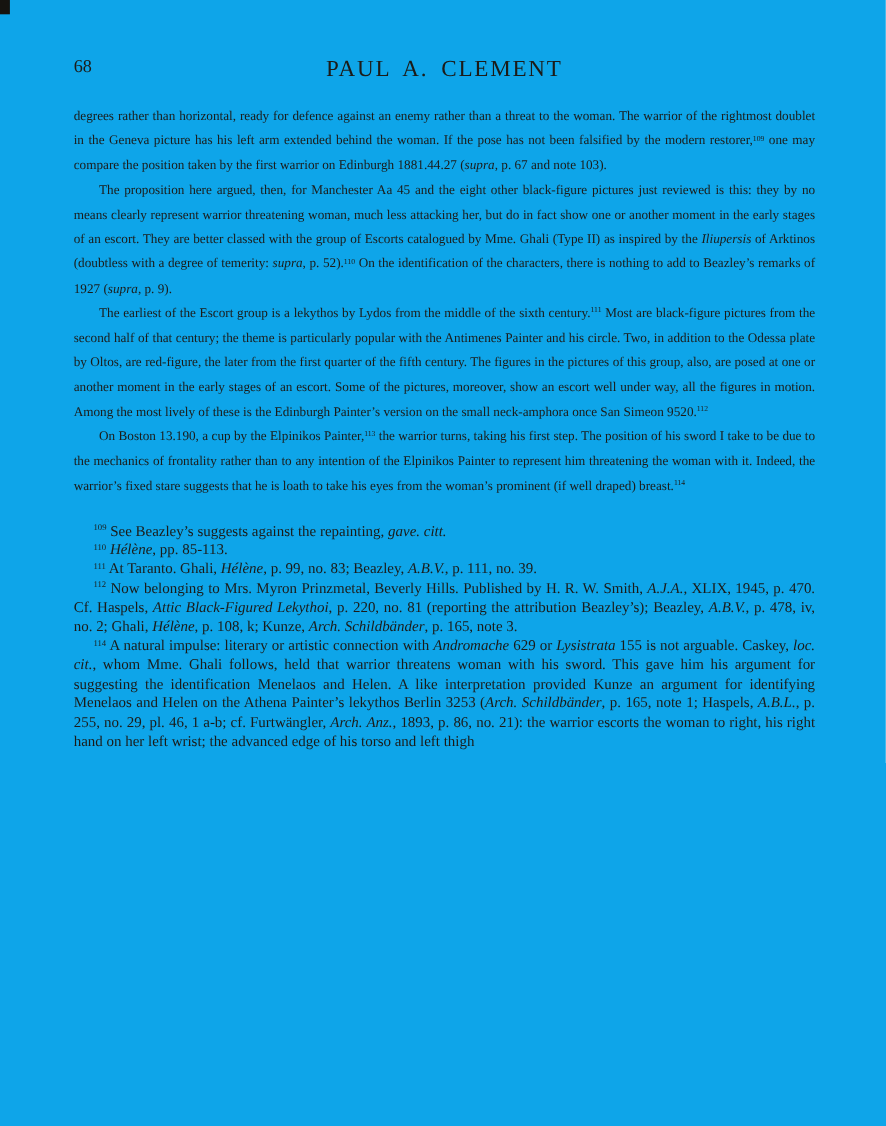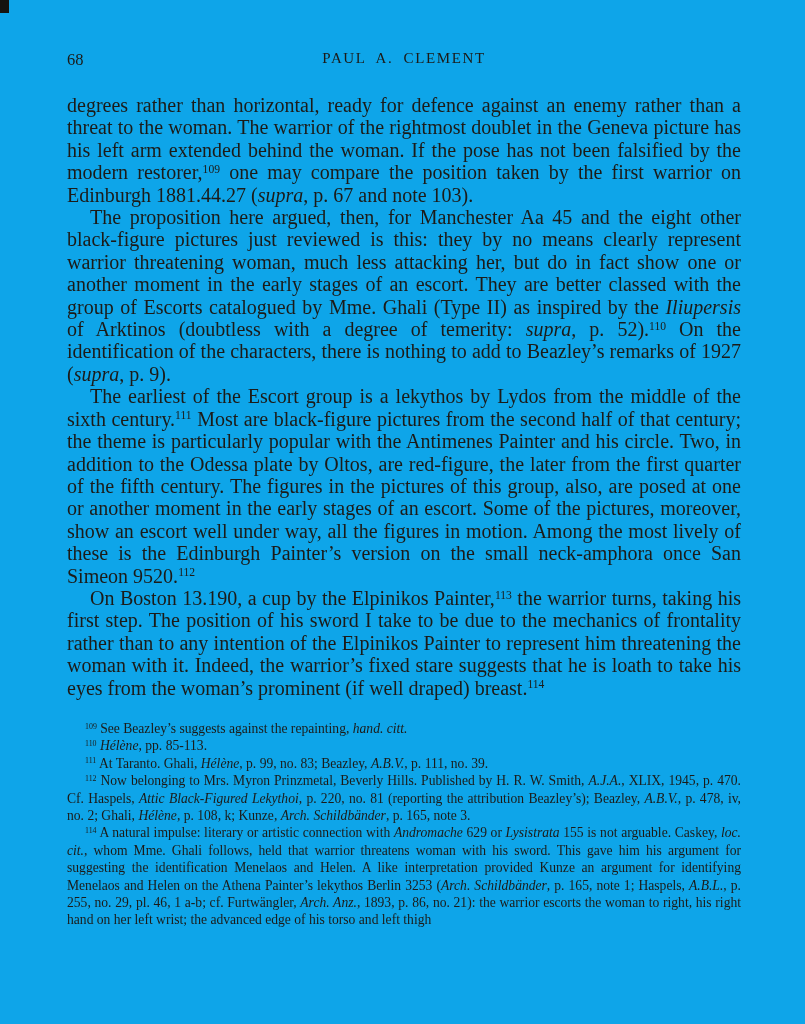--- a/index.html
+++ b/index.html
@@ -25,27 +25,27 @@
     position: relative;
     height: 19px;
     margin-bottom: 25px;
   }
   .page-number {
     font-size: 16.5px;
   }
   .running-head {
     position: absolute; left: 0; right: 0; top: 0;
     text-align: center;
-    font-size: 15px;
+    font-size: 21px;
     letter-spacing: 1.6px;
     word-spacing: 5px;
   }
   .article-body p {
     margin: 0;
-    font-size: 20px;
+    font-size: 12px;
     line-height: 22.4px;
     text-align: justify;
   }
   .article-body p.indent { text-indent: 23px; }
   sup {
     font-size: 0.58em;
     line-height: 0;
     vertical-align: baseline;
     position: relative;
     top: -0.55em;
@@ -74,19 +74,19 @@
   </div>
 
   <div class="article-body">
       <p><span>degrees rather than horizontal, ready for defence against an enemy rather than a threat to the woman. The warrior of the rightmost doublet in the Geneva picture has his left arm extended behind the woman. If the pose has not been falsified by the modern restorer,</span><sup>109</sup><span> one may compare the position taken by the first warrior on Edinburgh 1881.44.27 (</span><i>supra</i><span>, p. 67 and note 103).</span></p>
       <p class="indent"><span>The proposition here argued, then, for Manchester Aa 45 and the eight other black-figure pictures just reviewed is this: they by no means clearly represent warrior threatening woman, much less attacking her, but do in fact show one or another moment in the early stages of an escort. They are better classed with the group of Escorts catalogued by Mme. Ghali (Type II) as inspired by the </span><i>Iliupersis</i><span> of Arktinos (doubtless with a degree of temerity: </span><i>supra</i><span>, p. 52).</span><sup>110</sup><span> On the identification of the characters, there is nothing to add to Beazley’s remarks of 1927 (</span><i>supra</i><span>, p. 9).</span></p>
       <p class="indent"><span>The earliest of the Escort group is a lekythos by Lydos from the middle of the sixth century.</span><sup>111</sup><span> Most are black-figure pictures from the second half of that century; the theme is particularly popular with the Antimenes Painter and his circle. Two, in addition to the Odessa plate by Oltos, are red-figure, the later from the first quarter of the fifth century. The figures in the pictures of this group, also, are posed at one or another moment in the early stages of an escort. Some of the pictures, moreover, show an escort well under way, all the figures in motion. Among the most lively of these is the Edinburgh Painter’s version on the small neck-amphora once San Simeon 9520.</span><sup>112</sup></p>
       <p class="indent"><span>On Boston 13.190, a cup by the Elpinikos Painter,</span><sup>113</sup><span> the warrior turns, taking his first step. The position of his sword I take to be due to the mechanics of frontality rather than to any intention of the Elpinikos Painter to represent him threatening the woman with it. Indeed, the warrior’s fixed stare suggests that he is loath to take his eyes from the woman’s prominent (if well draped) breast.</span><sup>114</sup></p>
     </div>
 
   <div class="article-body footnotes">
-      <p><sup>109</sup><span> See Beazley’s suggests against the repainting, </span><i>hand. citt.</i></p>
+      <p><sup>109</sup><span> See Beazley’s suggests against the repainting, </span><i>gave. citt.</i></p>
       <p><sup>110</sup><span> </span><i>Hélène</i><span>, pp. 85-113.</span></p>
       <p><sup>111</sup><span> At Taranto. Ghali, </span><i>Hélène</i><span>, p. 99, no. 83; Beazley, </span><i>A.B.V.</i><span>, p. 111, no. 39.</span></p>
       <p><sup>112</sup><span> Now belonging to Mrs. Myron Prinzmetal, Beverly Hills. Published by H. R. W. Smith, </span><i>A.J.A.</i><span>, XLIX, 1945, p. 470. Cf. Haspels, </span><i>Attic Black-Figured Lekythoi</i><span>, p. 220, no. 81 (reporting the attribution Beazley’s); Beazley, </span><i>A.B.V.</i><span>, p. 478, iv, no. 2; Ghali, </span><i>Hélène</i><span>, p. 108, k; Kunze, </span><i>Arch. Schildbänder</i><span>, p. 165, note 3.</span></p>
       <p><sup>114</sup><span> A natural impulse: literary or artistic connection with </span><i>Andromache</i><span> 629 or </span><i>Lysistrata</i><span> 155 is not arguable. Caskey, </span><i>loc. cit.</i><span>, whom Mme. Ghali follows, held that warrior threatens woman with his sword. This gave him his argument for suggesting the identification Menelaos and Helen. A like interpretation provided Kunze an argument for identifying Menelaos and Helen on the Athena Painter’s lekythos Berlin 3253 (</span><i>Arch. Schildbänder</i><span>, p. 165, note 1; Haspels, </span><i>A.B.L.</i><span>, p. 255, no. 29, pl. 46, 1 a-b; cf. Furtwängler, </span><i>Arch. Anz.</i><span>, 1893, p. 86, no. 21): the warrior escorts the woman to right, his right hand on her left wrist; the advanced edge of his torso and left thigh</span></p>
     </div>
 </div>
 
 </body></html>

